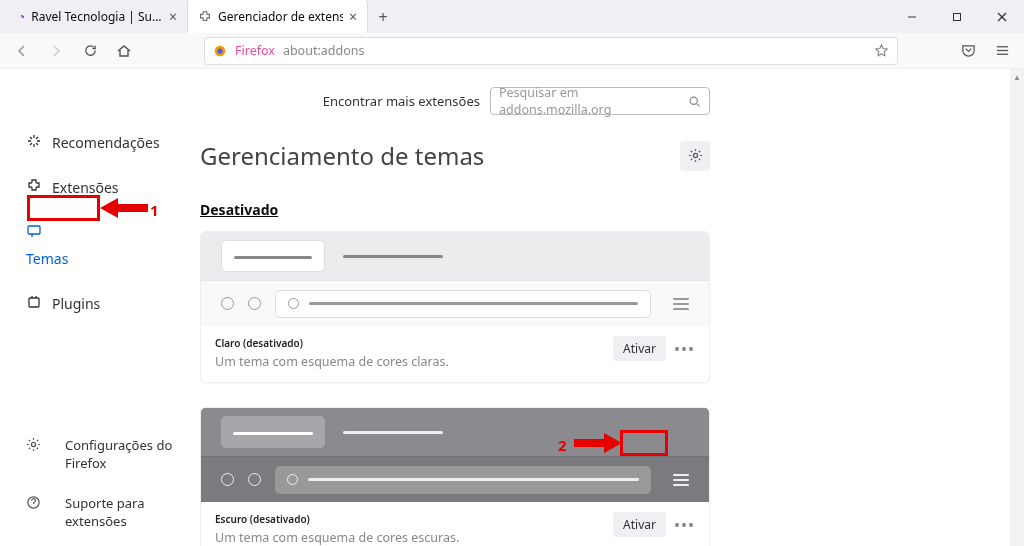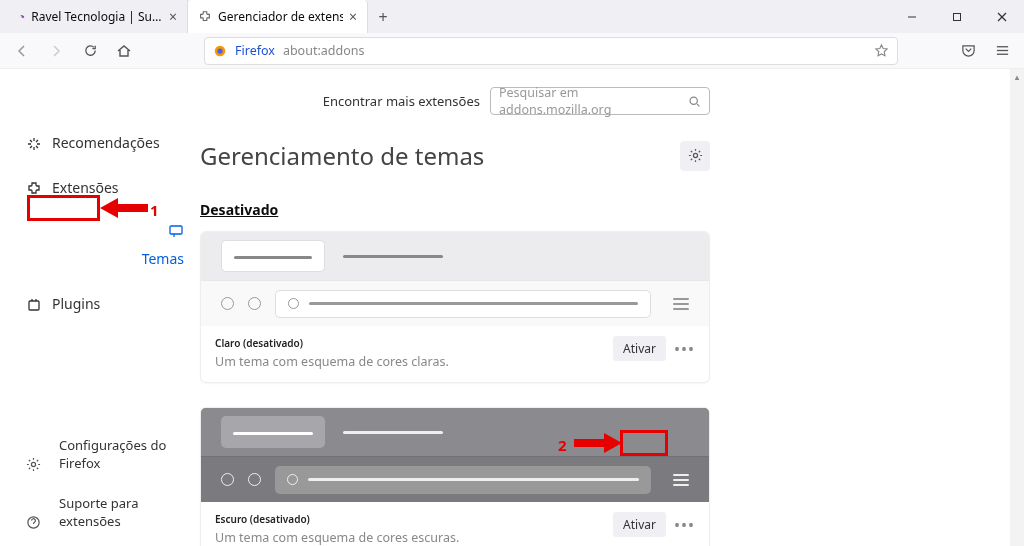--- a/index.html
+++ b/index.html
@@ -19,25 +19,25 @@
   .nav-btn { width: 28px; height: 28px; display: flex; align-items: center; justify-content: center; color: #888; border-radius: 4px; }
   .nav-btn.active { color: #444; }
   .urlbar { flex: 1; margin: 0 50px 0 60px; height: 28px; background: #fff; border: 1px solid #ddd; border-radius: 4px; display: flex; align-items: center; padding: 0 8px; font-size: 12.5px; gap: 8px; }
   .urlbar .id-fx { color: #ff9400; display: flex; align-items: center; }
   .urlbar .star { margin-left: auto; color: #888; }
   .navbar-right { display: flex; gap: 6px; }
 
   
   .page { display: flex; height: calc(100% - 69px); }
   .sidebar { width: 200px; padding: 60px 10px 10px 20px; display: flex; flex-direction: column; gap: 18px; font-size: 14px; position: relative; }
-  .side-item { display: flex; align-items: flex-end; gap: 10px; color: #333; padding: 4px 6px; }
+  .side-item { display: flex; align-items: flex-start; gap: 10px; color: #333; padding: 4px 6px; }
   .side-item.active { color: #0060df; flex-direction: column; }
   .side-icon { width: 16px; height: 16px; display: flex; align-items: center; justify-content: center; }
   .sidebar-bottom { position: absolute; bottom: 12px; left: 20px; display: flex; flex-direction: column; gap: 14px; font-size: 13px; color: #333; }
-  .sidebar-bottom .side-item { gap: 18px; }
+  .sidebar-bottom .side-item { gap: 24px; }
 
   .main { flex: 1; padding: 18px 20px 0 0; max-width: 530px; margin-left: 0; position: relative; }
   .findbar { display: flex; align-items: center; justify-content: flex-end; font-size: 13px; color: #333; gap: 10px; margin-bottom: 24px; }
   .search-extensions { width: 220px; height: 28px; border: 1px solid #bbb; border-radius: 4px; padding: 0 8px; display: flex; align-items: center; color: #999; font-size: 12.5px; }
   .search-extensions .mag { margin-left: auto; color: #777; }
 
   .heading-row { display: flex; align-items: center; margin-bottom: 28px; }
   .heading-row h1 { font-size: 24px; font-weight: 400; color: #444; margin: 0; }
   .gear-btn { margin-left: auto; width: 30px; height: 30px; background: #f0f0f4; border-radius: 4px; display: flex; align-items: center; justify-content: center; color: #555; }
 
@@ -156,21 +156,21 @@
         <path d="M2 8l6-5 6 5M4 7v6h8V7"></path>
       </svg>
   </div>
   <div class="urlbar">
     <span class="id-fx">
       <svg width="14" height="14" viewBox="0 0 16 16">
           <circle cx="8" cy="8" r="6" fill="#ff9400"></circle>
           <circle cx="8" cy="8" r="3" fill="#3a66ff"></circle>
         </svg>
     </span>
-    <span style="color:#1d4ed8">Firefox</span>
+    <span style="color:#ec4899">Firefox</span>
     <span style="color:#888">about:addons</span>
     <span class="star">
       <svg width="15" height="15" viewBox="0 0 16 16" fill="none" stroke="#888" stroke-width="1.2">
           <path d="M8 2l1.8 3.9 4.2.5-3.1 2.9.8 4.2L8 11.6l-3.7 1.9.8-4.2L2 6.4l4.2-.5L8 2z"></path>
         </svg>
     </span>
   </div>
   <div class="navbar-right">
     <div class="nav-btn active">
       <svg width="15" height="15" viewBox="0 0 16 16" fill="none" stroke="#555" stroke-width="1.3">

